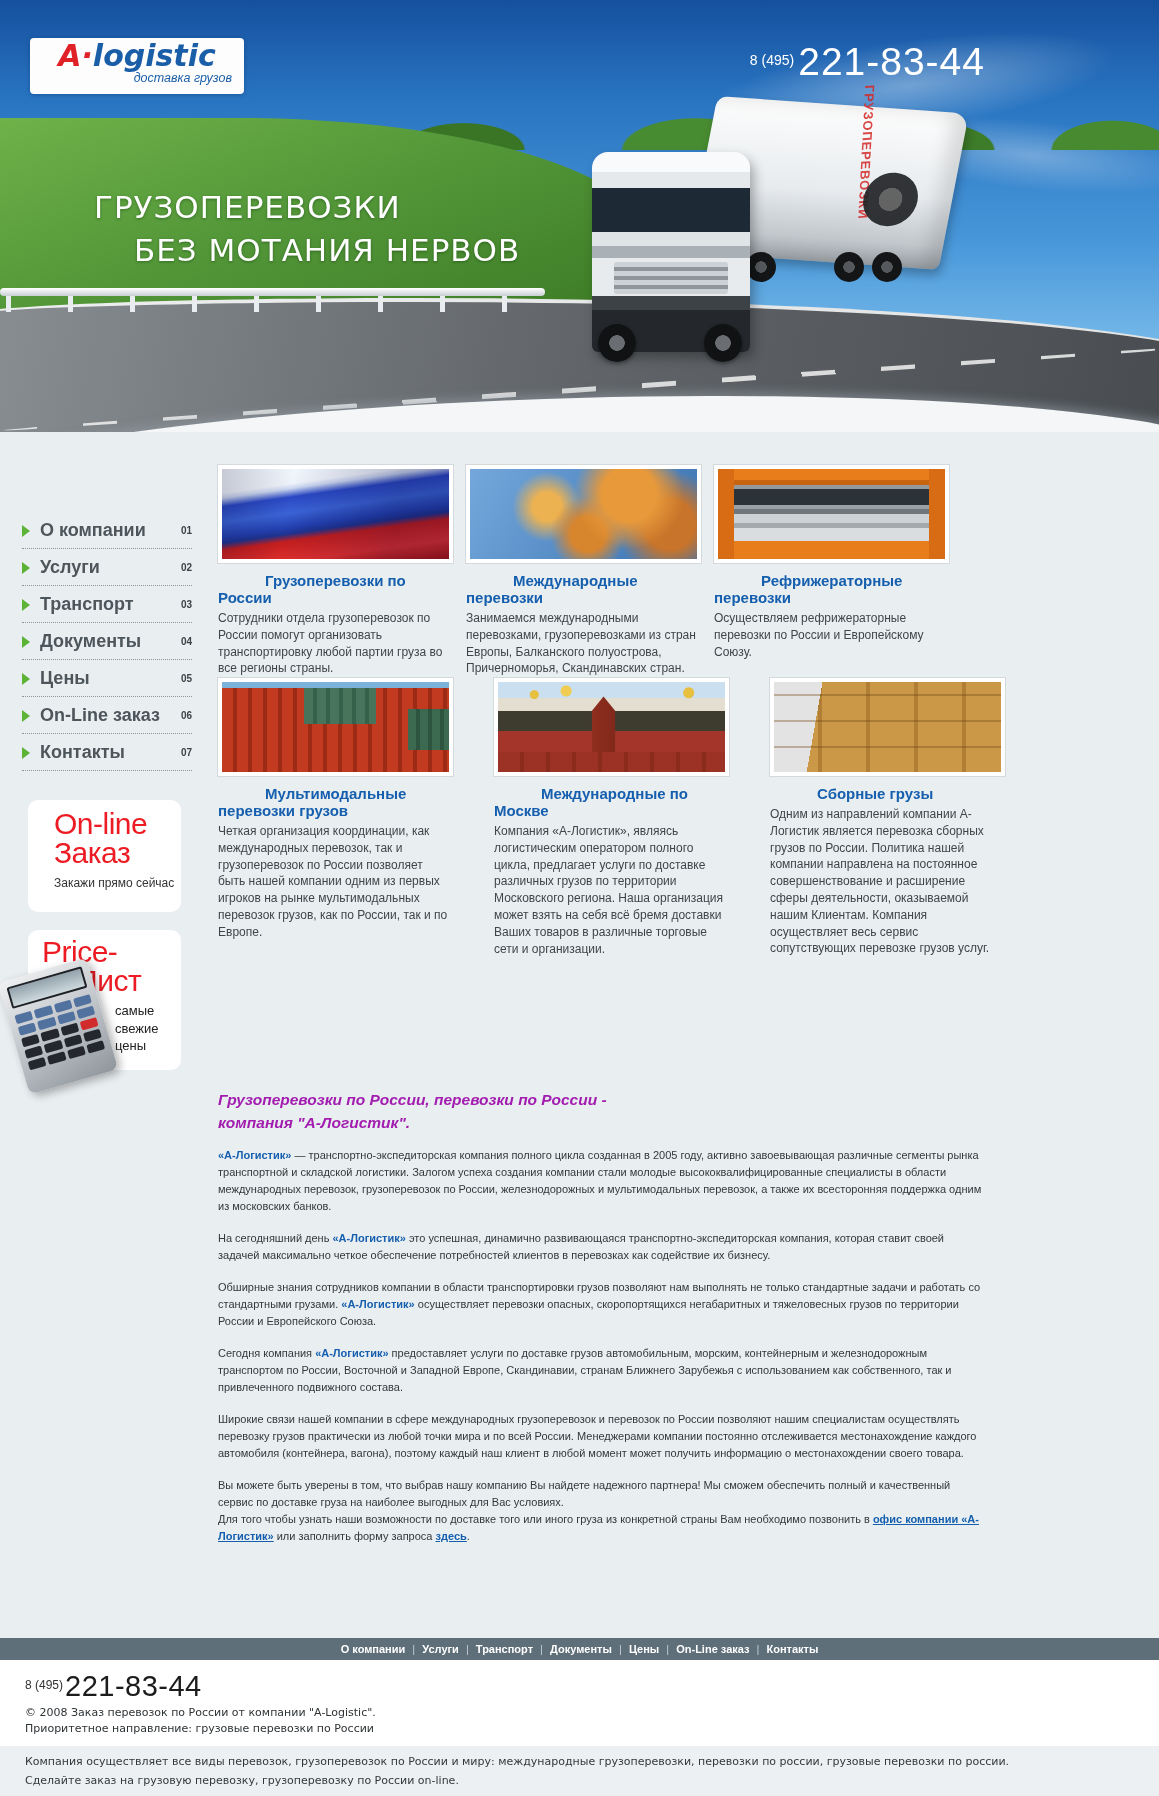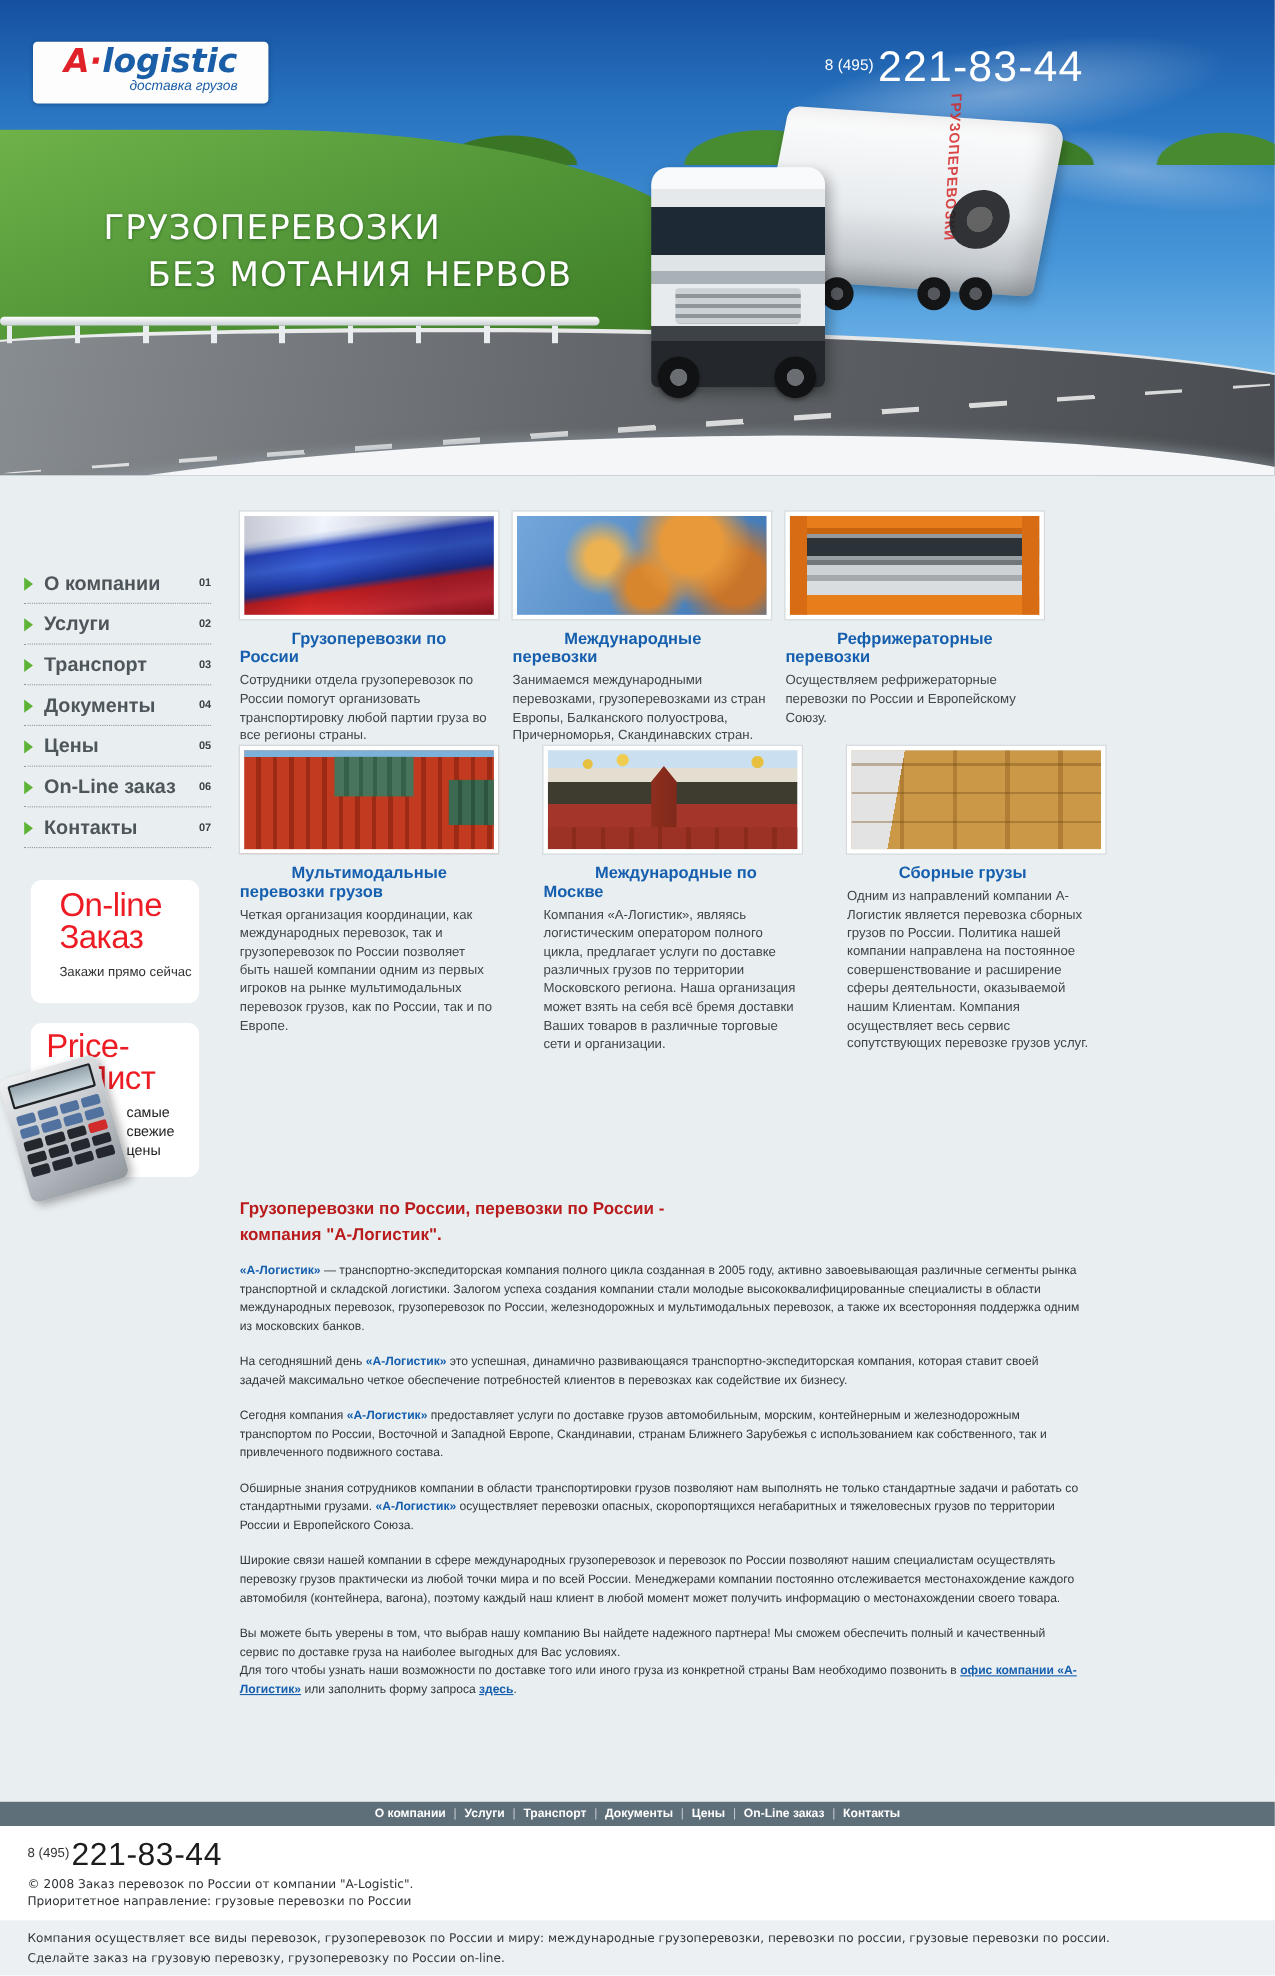--- a/index.html
+++ b/index.html
@@ -57,21 +57,21 @@
   .wheel.w1{left:6px;} .wheel.w2{right:8px;} 
   .twheel{position:absolute;bottom:96px;width:30px;height:30px;border-radius:50%;
        background:radial-gradient(circle,#55595d 0 26%,#131517 28% 100%);}
   .twheel.t1{right:54px;} .twheel.t2{right:92px;} .twheel.t3{right:180px;}
 
   .logo-box{position:absolute;left:30px;top:38px;width:214px;height:55px;background:#fdfdfd;
             border-radius:4px;box-shadow:0 1px 4px rgba(0,40,90,.35);padding-top:1px;}
   .logo-main{font-style:italic;font-weight:bold;font-size:30px;text-align:center;margin-top:2px;
              font-family:"DejaVu Sans",sans-serif;line-height:1;}
   .logo-a{color:#e02128;} .logo-rest{color:#1b5ea8;} .logo-dot{color:#e02128;}
-  .logo-sub{color:#1b5ea8;font-style:italic;font-size:12.5px;text-align:right;padding-right:28px;margin-top:0px;}
+  .logo-sub{color:#1b5ea8;font-style:italic;font-size:12.5px;text-align:right;padding-right:12px;margin-top:0px;}
   .phone{position:absolute;top:40px;right:174px;color:#fff;white-space:nowrap;}
   .phone-prefix{font-size:14px;vertical-align:10px;margin-right:4px;}
   .phone-num{font-size:39px;font-family:"Liberation Sans",sans-serif;letter-spacing:1px;}
   .hero-title{position:absolute;left:94px;top:186px;color:#fff;font-size:31px;letter-spacing:1px;
               font-family:"DejaVu Sans",sans-serif;text-shadow:0 1px 3px rgba(0,40,0,.4);line-height:1.4;}
   .hero-line2{margin-left:40px;}
   .swoosh{position:absolute;left:-8%;bottom:-52px;width:116%;height:86px;background:#f4f6f7;
           border-radius:50% 50% 0 0/100% 100% 0 0;transform:rotate(-1.6deg);box-shadow:0 -4px 10px rgba(150,160,170,.5);}
 
   
@@ -135,21 +135,21 @@
       repeating-linear-gradient(0deg,rgba(0,0,0,0) 0 24px,rgba(110,70,16,.35) 24px 26px),
       linear-gradient(100deg,#e3e3e3 0 20%,rgba(0,0,0,0) 20%),
       repeating-linear-gradient(90deg,#cb9848 0 44px,#b07e34 44px 48px),
       linear-gradient(180deg,#dcdcdc 0 16%,#c89448 16%);}
   .card h3{margin:9px 0 4px;font-size:15px;color:#155fae;}
   .card h3 a{color:#155fae;margin-left:47px;}
   .card p{margin:0;font-size:12px;line-height:1.4;color:#3f4649;}
 
   
   .article{position:absolute;left:218px;top:1088px;width:770px;}
-  .article h2{margin:0 0 12px;font-size:15.5px;color:#b91c1c;line-height:1.5;}
+  .article h2{margin:0 0 12px;font-size:15.5px;color:#a21caf;line-height:1.5;font-style:italic;}
   .article p{margin:0 0 15px;font-size:11px;line-height:1.55;color:#33383b;}
   a.brand{color:#155fae;font-weight:bold;}
   a.ulink{color:#155fae;text-decoration:underline;}
 
   
   .footnav{position:absolute;left:0;top:1638px;width:100%;height:22px;background:#5f6f7a;
            text-align:center;font-size:11px;line-height:22px;color:#dfe5e8;}
   .footnav a{color:#ffffff;margin:0 4px;}
   .footnav .sep{color:#c3ccd1;}
   .footer{position:absolute;left:0;top:1660px;width:100%;height:86px;background:#ffffff;box-sizing:border-box;
@@ -314,22 +314,22 @@
         <h3><a href="#">Сборные грузы</a></h3>
         <p>Одним из направлений компании А-Логистик является перевозка сборных грузов по России. Политика нашей компании направлена на постоянное совершенствование и расширение сферы деятельности, оказываемой нашим Клиентам. Компания осуществляет весь сервис сопутствующих перевозке грузов услуг.</p>
       </div>
     </section>
 
   <article class="article">
     <h2><span>Грузоперевозки по России, перевозки по России -</span><br><span>компания "А-Логистик".</span></h2>
     <div id="paragraphs">
         <p><a href="#" class="brand">«А-Логистик»</a> —  транспортно-экспедиторская компания полного цикла созданная в 2005 году, активно завоевывающая различные сегменты рынка транспортной и складской логистики. Залогом успеха создания компании стали молодые высококвалифицированные специалисты  в области международных перевозок, грузоперевозок по России, железнодорожных и мультимодальных перевозок, а также их всесторонняя поддержка одним из московских банков.</p>
         <p>На сегодняшний день <a href="#" class="brand">«А-Логистик»</a> это успешная, динамично развивающаяся транспортно-экспедиторская компания, которая ставит своей задачей максимально четкое обеспечение потребностей клиентов в перевозках как содействие их бизнесу.</p>
+        <p>Обширные знания сотрудников компании в области транспортировки грузов позволяют нам выполнять не только стандартные задачи и работать со стандартными грузами. <a href="#" class="brand">«А-Логистик»</a> осуществляет перевозки опасных, скоропортящихся негабаритных и тяжеловесных грузов по территории России и Европейского Союза.</p>
         <p>Сегодня компания <a href="#" class="brand">«А-Логистик»</a> предоставляет услуги по доставке грузов автомобильным, морским, контейнерным и железнодорожным транспортом по России, Восточной и Западной Европе, Скандинавии, странам Ближнего Зарубежья с использованием как собственного, так и привлеченного подвижного состава.</p>
-        <p>Обширные знания сотрудников компании в области транспортировки грузов позволяют нам выполнять не только стандартные задачи и работать со стандартными грузами. <a href="#" class="brand">«А-Логистик»</a> осуществляет перевозки опасных, скоропортящихся негабаритных и тяжеловесных грузов по территории России и Европейского Союза.</p>
         <p>Широкие связи нашей компании в сфере международных грузоперевозок и перевозок по России позволяют нашим специалистам осуществлять перевозку грузов практически из любой точки мира и по всей России. Менеджерами компании постоянно отслеживается местонахождение каждого автомобиля (контейнера, вагона), поэтому каждый наш клиент в любой момент может получить информацию о местонахождении своего товара.</p>
         <p>Вы можете быть уверены в том, что выбрав нашу компанию Вы найдете надежного партнера! Мы сможем обеспечить полный и качественный сервис по доставке груза на наиболее выгодных для Вас условиях.<br>Для того чтобы узнать наши возможности по доставке того или иного груза из конкретной страны Вам необходимо позвонить в <a href="#" class="ulink">офис компании «А-Логистик»</a> или заполнить форму запроса <a href="#" class="ulink">здесь</a>.</p>
       </div>
   </article>
 
   <div class="footnav" id="footnav"><a href="#">О компании</a><span class="sep"> | </span><a href="#">Услуги</a><span class="sep"> | </span><a href="#">Транспорт</a><span class="sep"> | </span><a href="#">Документы</a><span class="sep"> | </span><a href="#">Цены</a><span class="sep"> | </span><a href="#">On-Line заказ</a><span class="sep"> | </span><a href="#">Контакты</a></div>
 
   <footer class="footer">
     <div class="f-phone"><span class="f-prefix">8 (495)</span><span class="f-num">221-83-44</span></div>
     <div class="f-copy">© 2008 Заказ перевозок по России от компании "A-Logistic".</div>

